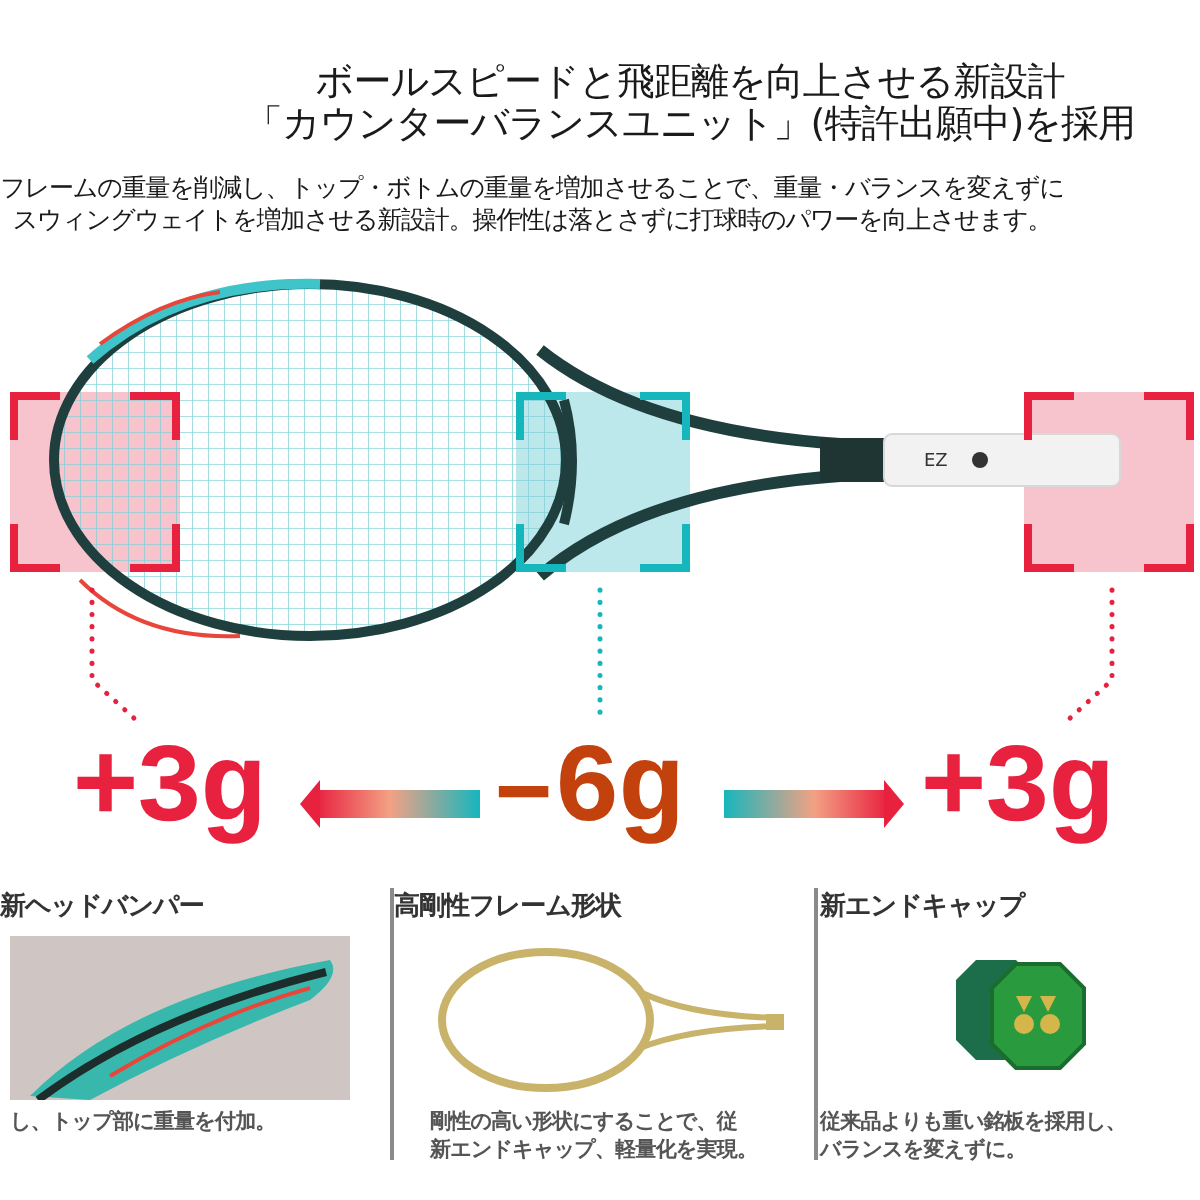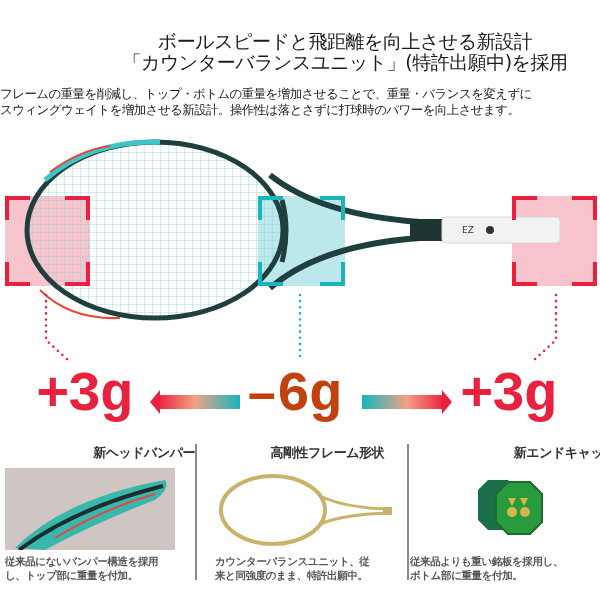--- a/index.html
+++ b/index.html
@@ -1,28 +1,28 @@
 <!DOCTYPE html>
 <html><head>
 <meta charset="utf-8">
 <style>
   html, body { margin:0; padding:0; background:#fff; }
   body { width:600px; height:600px; position:relative; overflow:hidden; font-family:"DejaVu Sans", sans-serif; color:#1a1a1a; }
   .headline { position:absolute; left:0; width:600px; text-align:center; font-size:19px; line-height:24px; letter-spacing:-0.5px;padding-left:45px; }
   .hl1 { top:29px; }
   .hl2 { top:50px; }
-  .desc { position:absolute; left:0; width:532px; text-align:left; font-size:12.5px; line-height:16px; letter-spacing:-0.6px; }
+  .desc { position:absolute; left:0; width:532px; text-align:center; font-size:12.5px; line-height:16px; letter-spacing:-0.6px; }
   .d1 { top:86px; }
   .d2 { top:102px; }
   .art { position:absolute; left:0; top:130px; width:600px; height:300px; }
   .weight { position:absolute; top:365px; font-weight:bold; font-family:Liberation Mono, monospace; font-size:56px; line-height:60px; letter-spacing:-2px; }
   .w-left { left:36px; color:#e8213f; }
   .w-mid { left:245px; color:#c2410c; }
   .w-right { left:460px; color:#e8213f; }
-  .feat-title { position:absolute; top:444px; font-size:13px; font-weight:bold; text-align:right; letter-spacing:-0.5px; color:#333; }
+  .feat-title { position:absolute; top:444px; font-size:13px; font-weight:bold; text-align:left; letter-spacing:-0.5px; color:#333; }
   .feat-text { position:absolute; top:554px; font-size:10.5px; line-height:14px; font-weight:bold; color:#555; letter-spacing:-0.4px; }
   .divider { position:absolute; top:444px; width:2px; height:136px; background:#8a8a8a; }
 </style>
 </head>
 <body>
 
 <div class="headline hl1">ボールスピードと飛距離を向上させる新設計</div>
 <div class="headline hl2">「カウンターバランスユニット」(特許出願中)を採用</div>
 <div class="desc d1">フレームの重量を削減し、トップ・ボトムの重量を増加させることで、重量・バランスを変えずに</div>
 <div class="desc d2">スウィングウェイトを増加させる新設計。操作性は落とさずに打球時のパワーを向上させます。</div>
@@ -107,45 +107,44 @@
 <div class="weight w-right">+3g</div>
 
 <div class="feat-title" style="left:0;width:195px;">新ヘッドバンパー</div>
 <svg style="position:absolute;left:5px;top:468px;" width="170" height="82" viewBox="0 0 170 82">
   <rect width="170" height="82" fill="#cfc6c4"></rect>
   <path d="M10 80 Q60 30 160 12 Q166 20 150 32 Q90 55 40 82 Z" fill="#38b8ad"></path>
   <path d="M14 82 Q70 40 158 18" stroke="#1d2d2c" stroke-width="4" fill="none"></path>
   <path d="M50 70 Q100 40 150 26" stroke="#e8463a" stroke-width="2" fill="none"></path>
 </svg>
 <div class="feat-text" style="left:5px;">
-  <div>従来品にないバンパー構造を採用</div>
   <div>し、トップ部に重量を付加。</div>
 </div>
 
 <div class="divider" style="left:195px;"></div>
 
 <div class="feat-title" style="left:197px;width:187px;">高剛性フレーム形状</div>
 <svg style="position:absolute;left:215px;top:470px;" width="180" height="80" viewBox="0 0 180 80">
   <ellipse cx="58" cy="40" rx="52" ry="34" fill="none" stroke="#c9b36a" stroke-width="4"></ellipse>
   <path d="M105 26 Q130 38 175 39" stroke="#c9b36a" stroke-width="3" fill="none"></path>
   <path d="M105 54 Q130 44 175 43" stroke="#c9b36a" stroke-width="3" fill="none"></path>
   <rect x="168" y="37" width="9" height="8" fill="#c9b36a"></rect>
 </svg>
 <div class="feat-text" style="left:215px;">
-  <div>カウンターバランスユニット、従</div>
-  <div>来と同強度のまま、特許出願中。</div>
+  <div>剛性の高い形状にすることで、従</div>
+  <div>新エンドキャップ、軽量化を実現。</div>
 </div>
 
 <div class="divider" style="left:407px;"></div>
 
 <div class="feat-title" style="left:410px;width:206px;">新エンドキャップ</div>
 <svg style="position:absolute;left:478px;top:478px;" width="70" height="60" viewBox="0 0 70 60">
   <polygon points="10,2 30,2 40,12 40,42 30,52 10,52 0,42 0,12" fill="#1c6e4a"></polygon>
   <polygon points="30,4 52,4 64,16 64,44 52,56 30,56 18,44 18,16" fill="#2a9a3f" stroke="#1a6d2c" stroke-width="2"></polygon>
   <polygon points="30,20 38,20 34,28" fill="#d4b64a"></polygon>
   <polygon points="42,20 50,20 46,28" fill="#d4b64a"></polygon>
   <circle cx="34" cy="34" r="5" fill="#d4b64a"></circle>
   <circle cx="47" cy="34" r="5" fill="#d4b64a"></circle>
 </svg>
 <div class="feat-text" style="left:410px;">
   <div>従来品よりも重い銘板を採用し、</div>
-  <div>ボトム部に重量を付加。</div>
+  <div>バランスを変えずに。</div>
 </div>
 
 </body></html>

